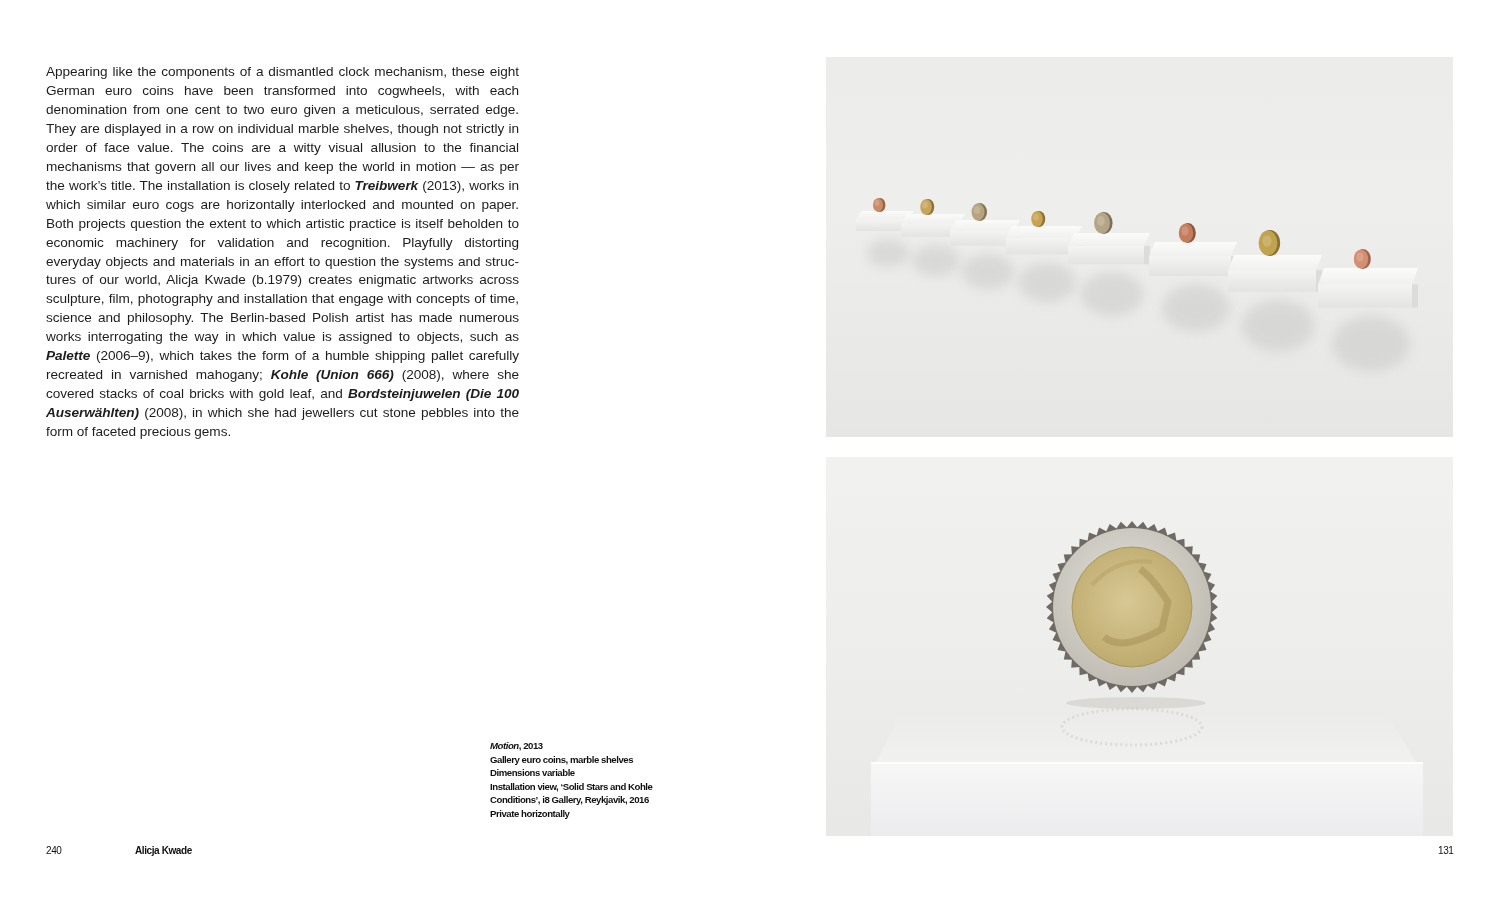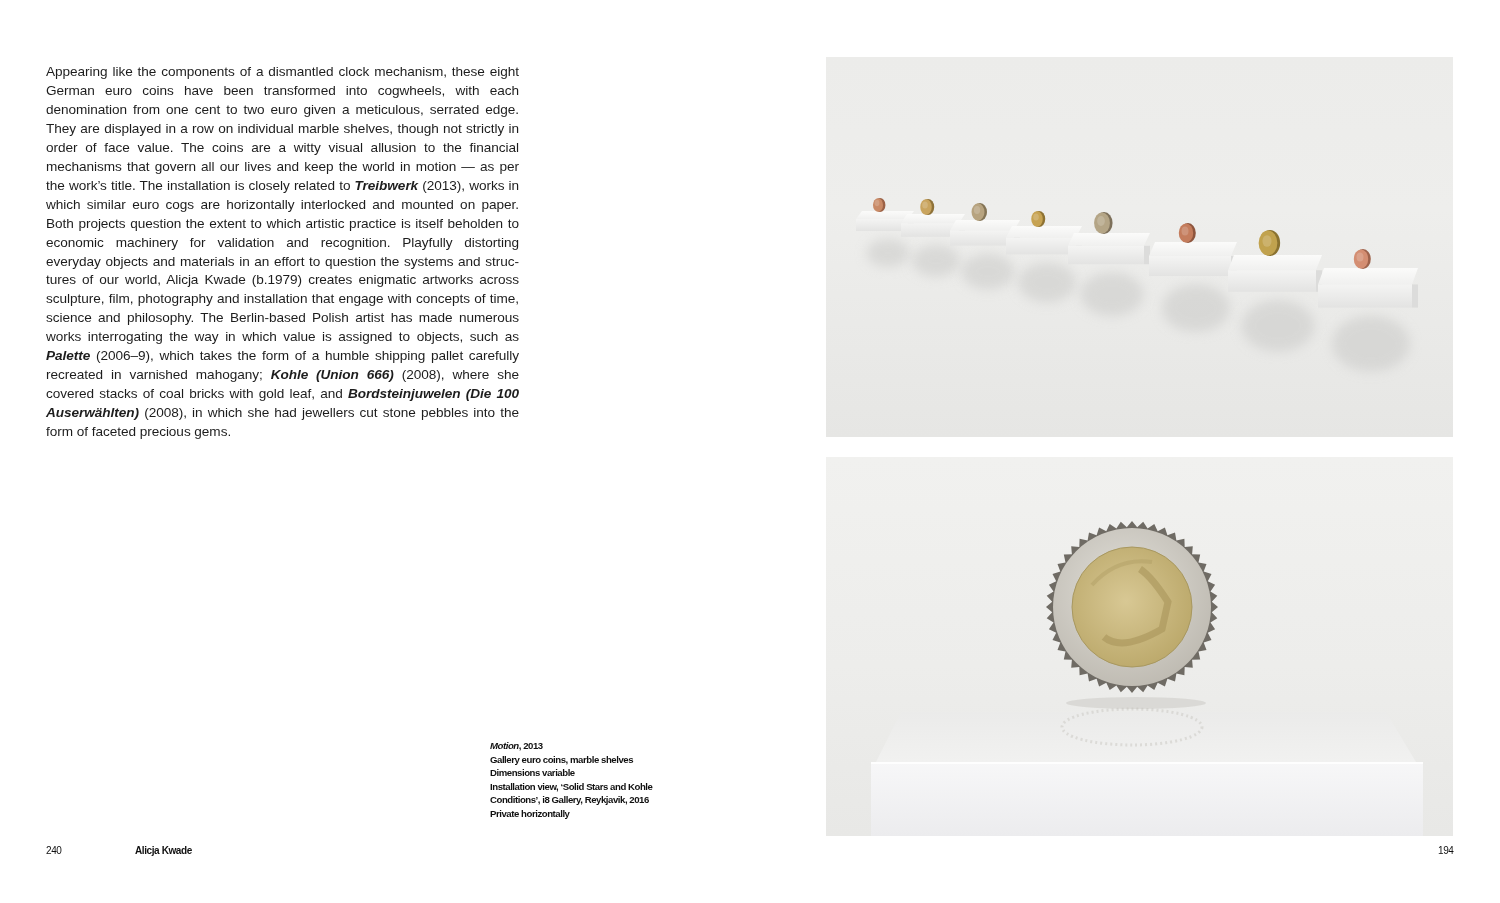--- a/index.html
+++ b/index.html
@@ -221,14 +221,14 @@
           <polygon points="392.0,150.0 385.8,155.2 391.3,161.2 384.5,165.6 389.1,172.3 381.8,175.7 385.5,182.9 377.7,185.4 380.5,193.0 372.5,194.4 374.2,202.4 366.1,202.7 366.8,210.8 358.7,210.1 358.4,218.2 350.4,216.5 349.0,224.5 341.4,221.7 338.9,229.5 331.7,225.8 328.3,233.1 321.6,228.5 317.2,235.3 311.2,229.8 306.0,236.0 300.8,229.8 294.8,235.3 290.4,228.5 283.7,233.1 280.3,225.8 273.1,229.5 270.6,221.7 263.0,224.5 261.6,216.5 253.6,218.2 253.3,210.1 245.2,210.8 245.9,202.7 237.8,202.4 239.5,194.4 231.5,193.0 234.3,185.4 226.5,182.9 230.2,175.7 222.9,172.3 227.5,165.6 220.7,161.2 226.2,155.2 220.0,150.0 226.2,144.8 220.7,138.8 227.5,134.4 222.9,127.7 230.2,124.3 226.5,117.1 234.3,114.6 231.5,107.0 239.5,105.6 237.8,97.6 245.9,97.3 245.2,89.2 253.3,89.9 253.6,81.8 261.6,83.5 263.0,75.5 270.6,78.3 273.1,70.5 280.3,74.2 283.7,66.9 290.4,71.5 294.8,64.7 300.8,70.2 306.0,64.0 311.2,70.2 317.2,64.7 321.6,71.5 328.3,66.9 331.7,74.2 338.9,70.5 341.4,78.3 349.0,75.5 350.4,83.5 358.4,81.8 358.7,89.9 366.8,89.2 366.1,97.3 374.2,97.6 372.5,105.6 380.5,107.0 377.7,114.6 385.5,117.1 381.8,124.3 389.1,127.7 384.5,134.4 391.3,138.8 385.8,144.8" fill="#6f6b64"></polygon>
           <circle cx="306" cy="150" r="79" fill="url(#ringSilver)"></circle>
           <circle cx="306" cy="150" r="60" fill="url(#coreGold)"></circle>
           <circle cx="306" cy="150" r="60" fill="none" stroke="#a89860" stroke-width="1"></circle>
           <path d="M 278 180 Q 296 195 336 172 L 342 145 Q 326 120 314 112" fill="none" stroke="#a8955a" stroke-width="7" opacity="0.6"></path>
           <path d="M 266 128 Q 291 100 326 105" fill="none" stroke="#b19f66" stroke-width="4" opacity="0.5"></path>
         </g>
     </svg>
   </div>
 
-  <div class="folio right-num">194</div>
+  <div class="folio right-num">131</div>
 </div>
 
 </body></html>

